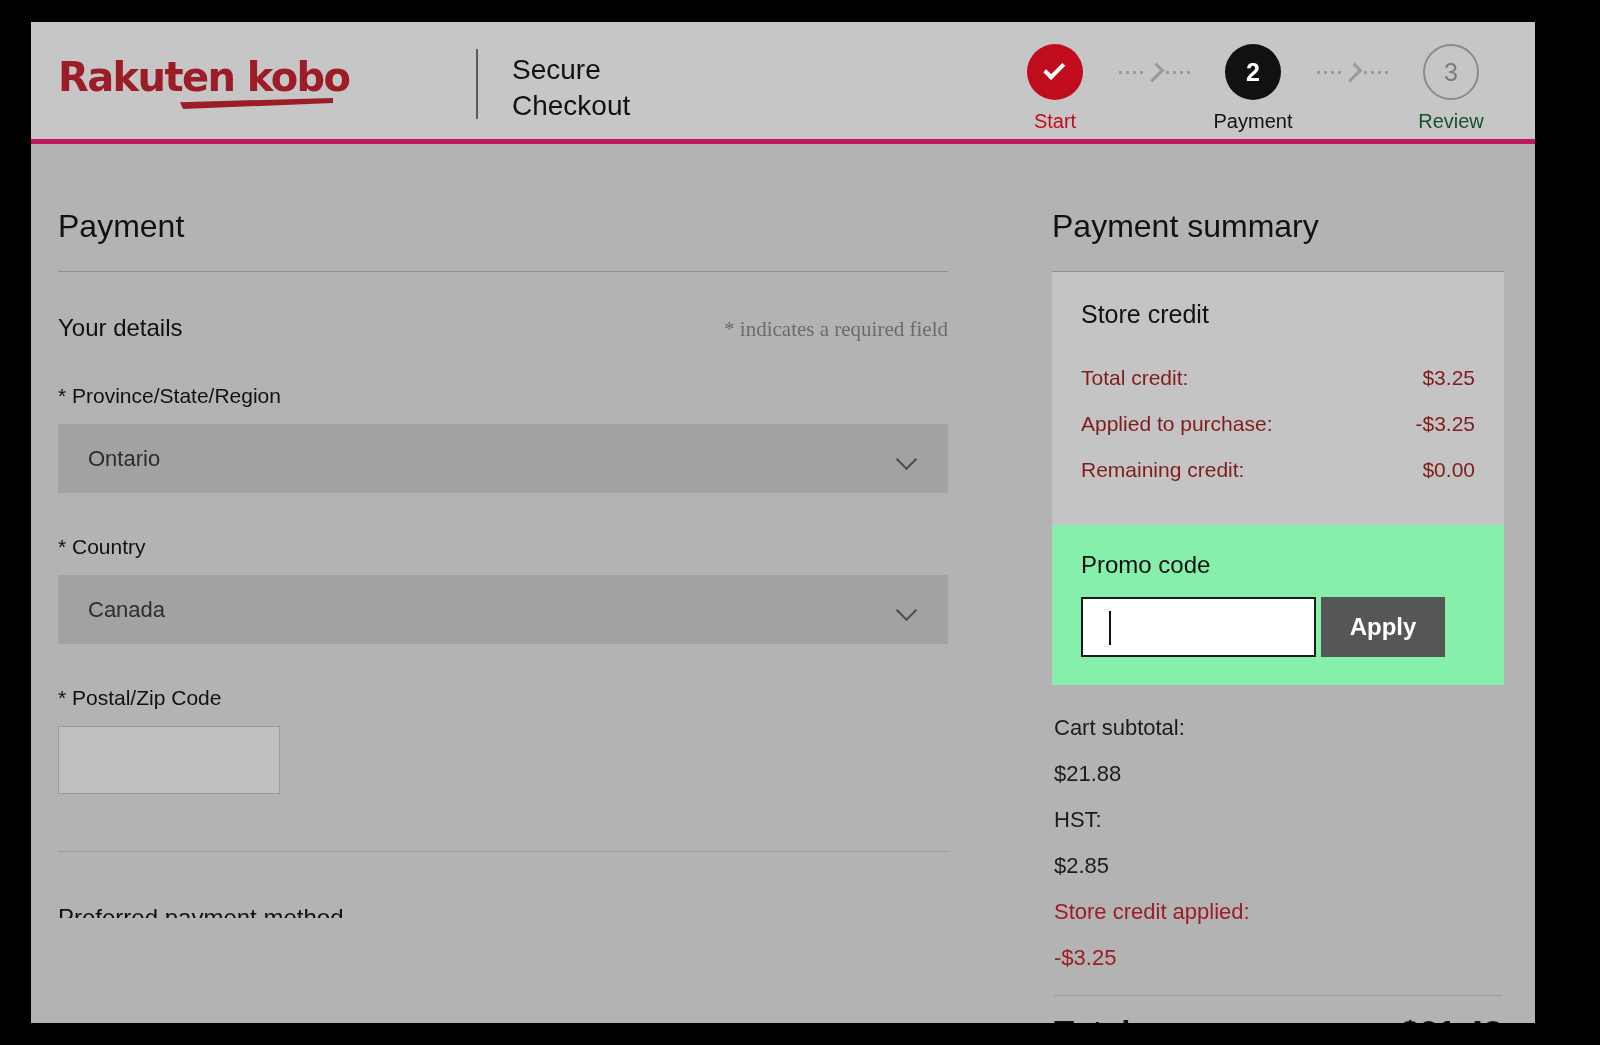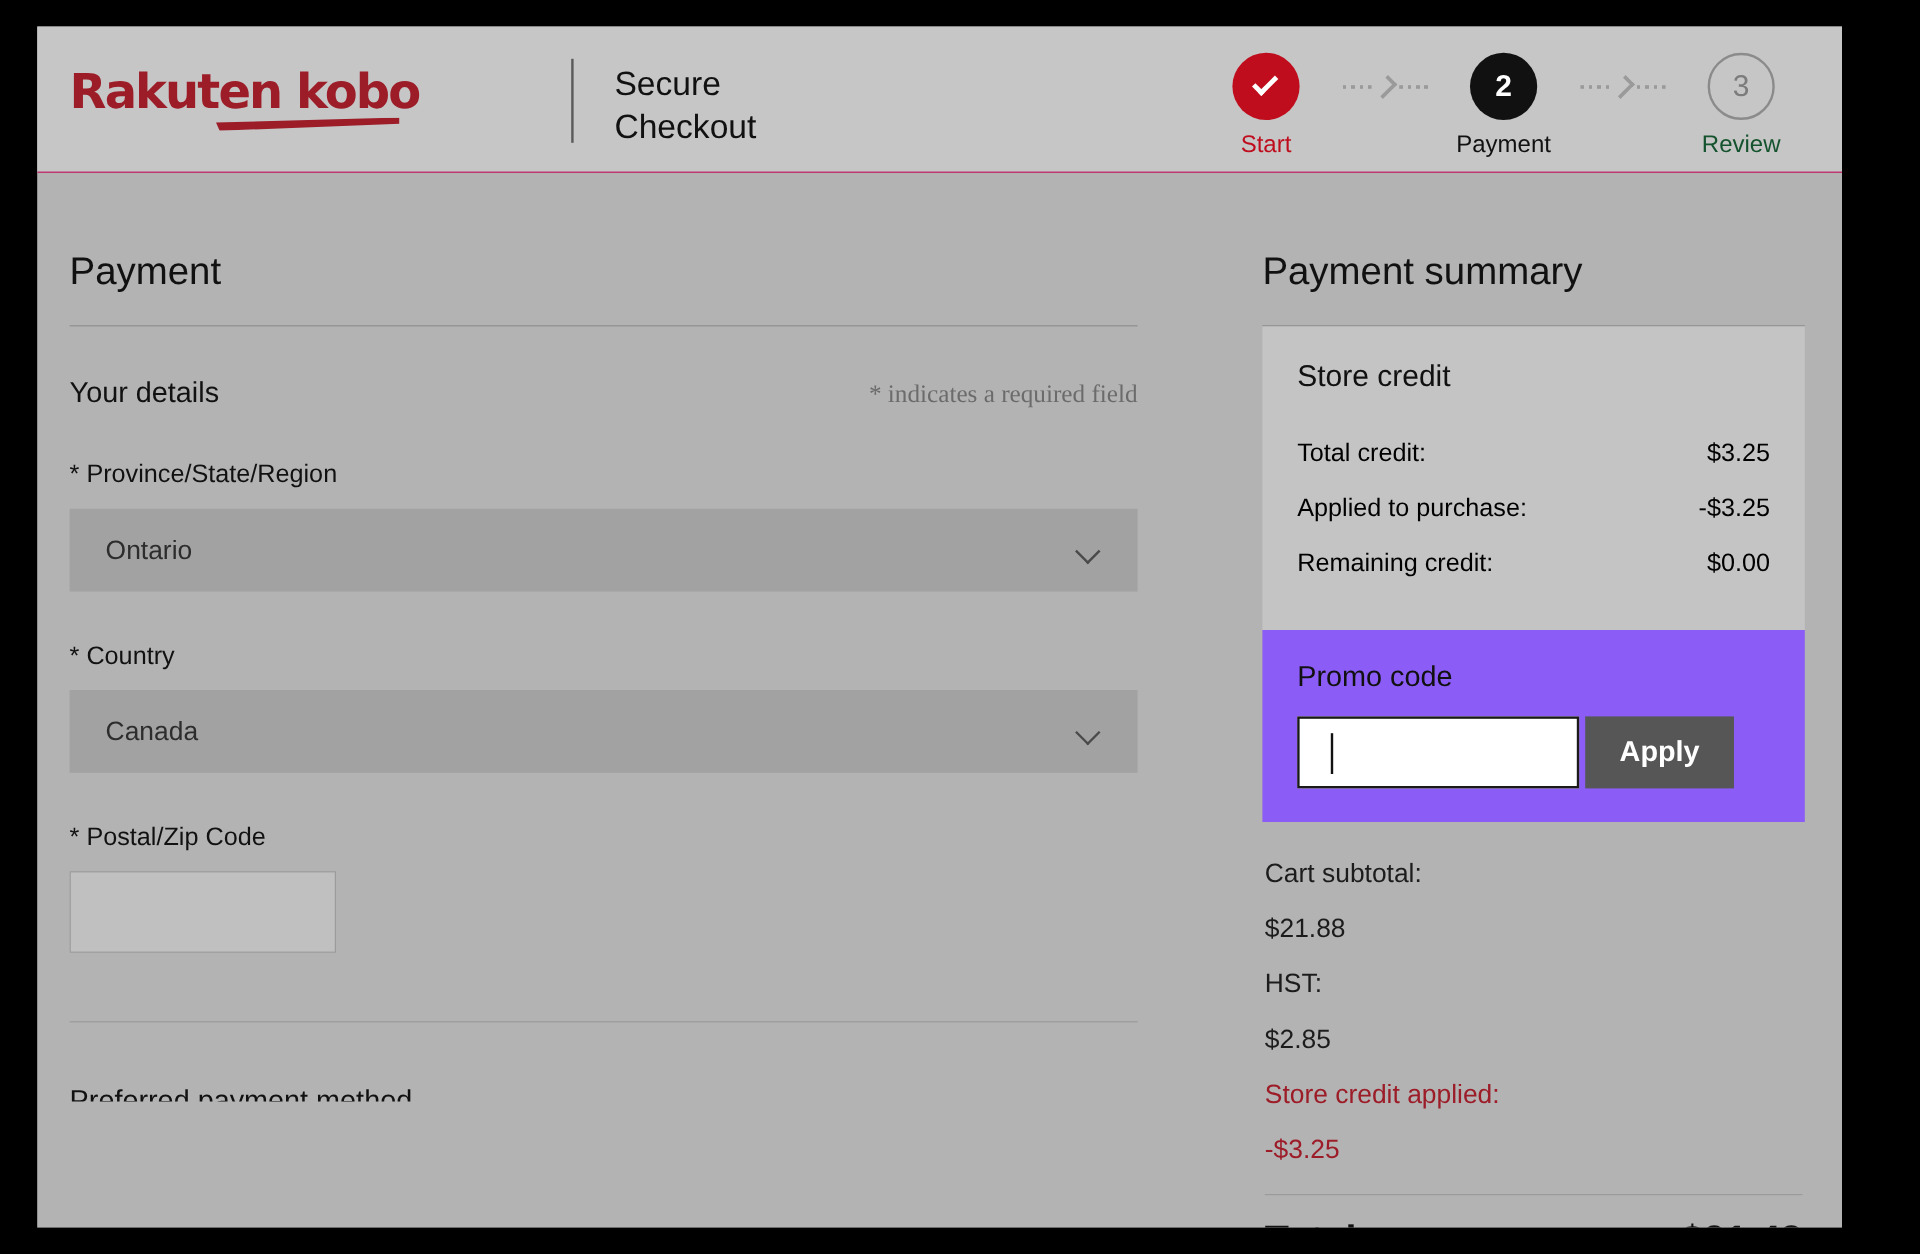--- a/index.html
+++ b/index.html
@@ -21,21 +21,21 @@
     height: 1001px;
     background: #b3b3b3;
     overflow: hidden;
   }
 
   
   #header {
     position: relative;
     height: 122px;
     background: #c6c6c6;
-    border-bottom: 1px solid #be185d;
+    border-bottom: 5px solid #be185d;
   }
 
   #brand-logo {
     position: absolute;
     left: 27px;
     top: 32px;
     width: 300px;
     height: 60px;
   }
   #brand-logo .logo-text {
@@ -262,26 +262,26 @@
   }
   #store-credit-title {
     font-size: 25px;
     color: #111111;
     margin-bottom: 26px;
   }
   .credit-row {
     display: flex;
     justify-content: space-between;
     font-size: 21px;
-    color: #000000;
+    color: #7f1d1d;
     line-height: 46px;
   }
 
   #promo-box {
-    background: #8b5cf6;
+    background: #86efac;
     padding: 26px 29px 28px 29px;
   }
   #promo-title {
     font-size: 24px;
     color: #111111;
     margin-bottom: 18px;
   }
   #promo-controls {
     display: flex;
     align-items: stretch;

